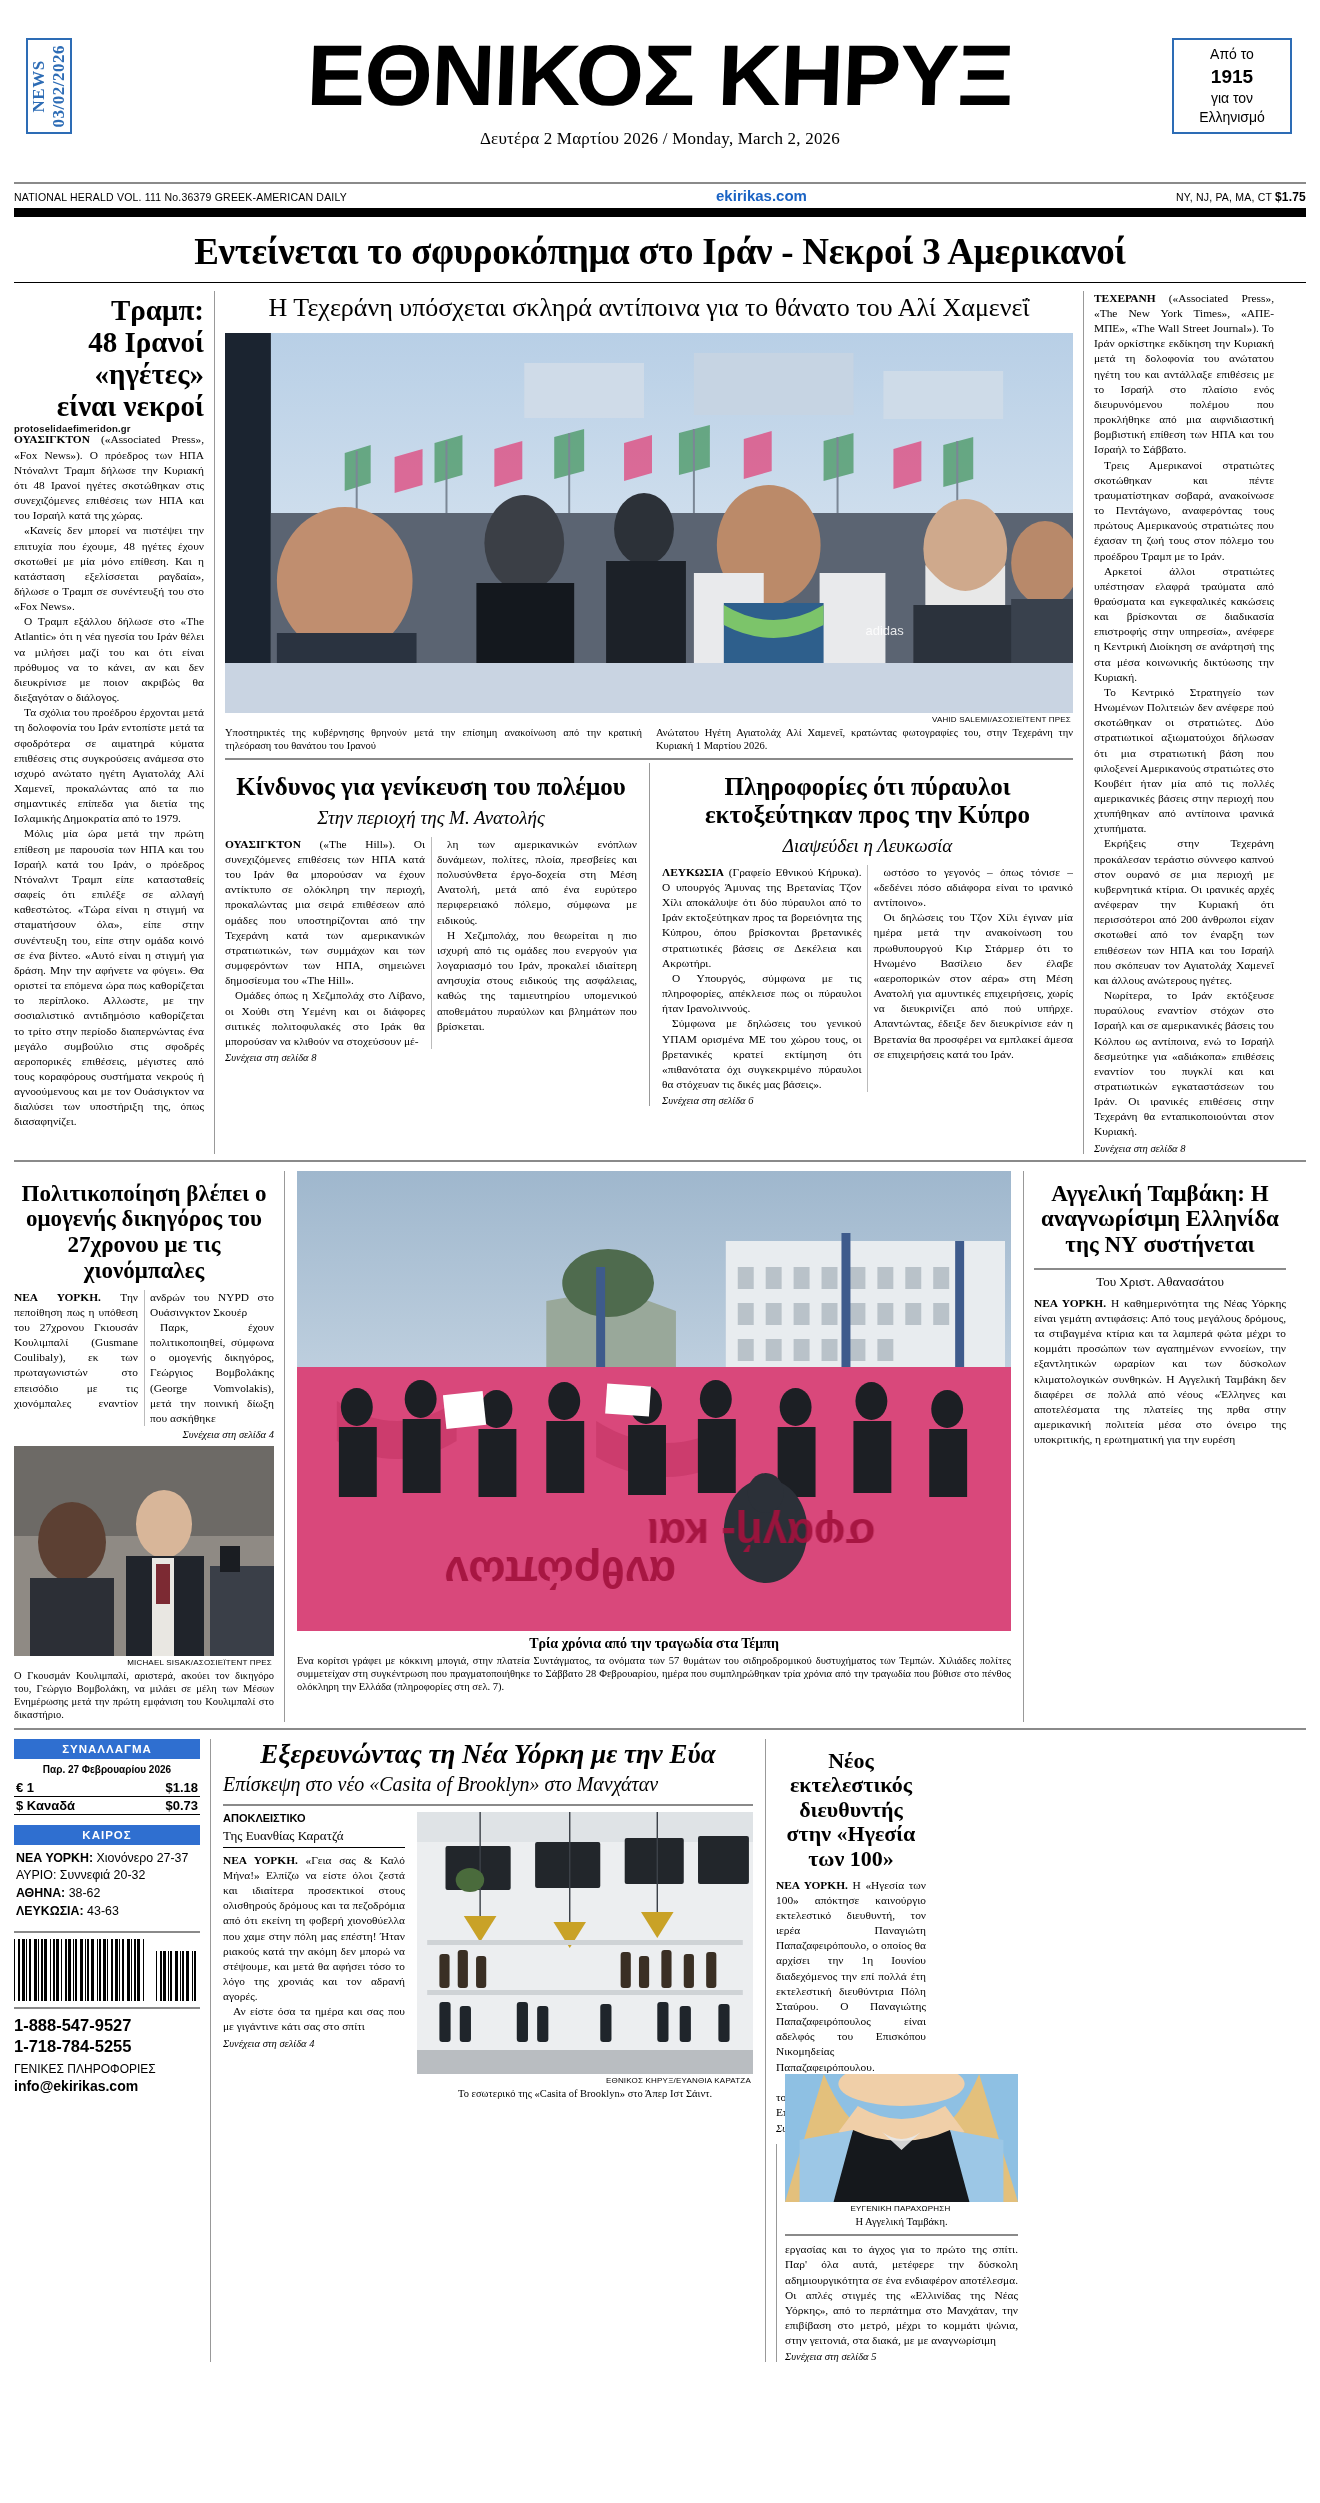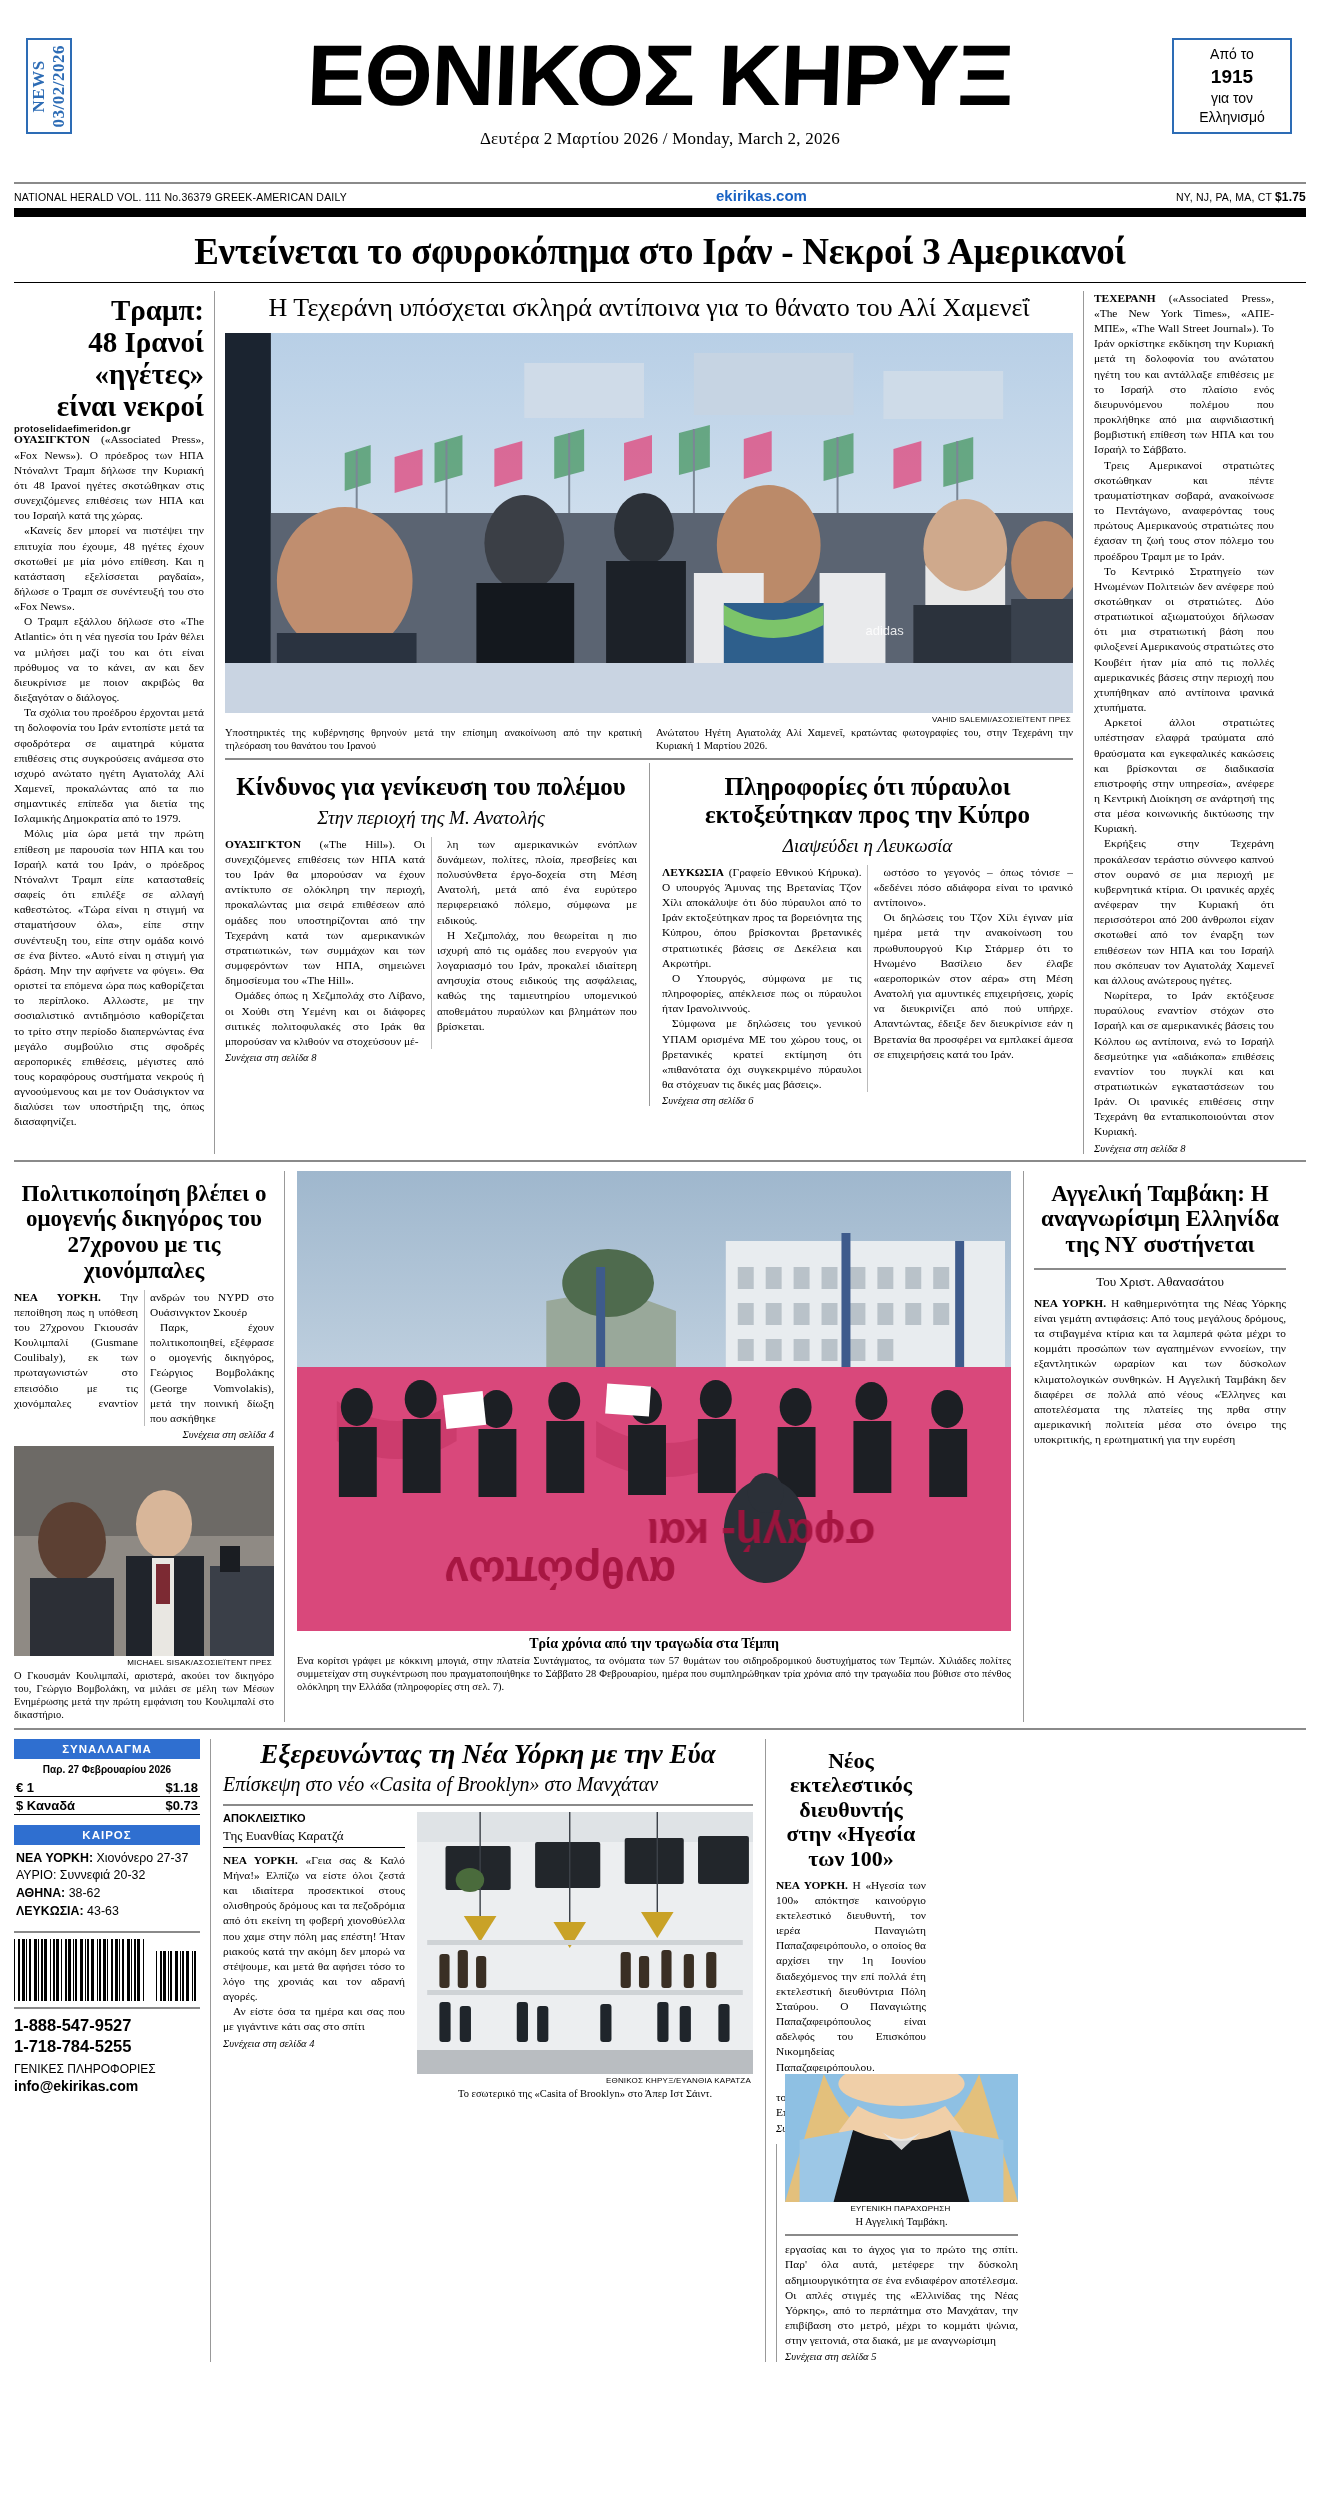--- a/index.html
+++ b/index.html
@@ -274,38 +274,38 @@
             </div>
           <div class="cont">Συνέχεια στη σελίδα 6</div>
         </div>
       </div>
     </div>
 
     <div class="a-right">
       <div class="bt" id="leadRightBody">
           <p class="first"><b>ΤΕΧΕΡΑΝΗ</b> («Associated Press», «The New York Times», «ΑΠΕ-ΜΠΕ», «The Wall Street Journal»). Το Ιράν ορκίστηκε εκδίκηση την Κυριακή μετά τη δολοφονία του ανώτατου ηγέτη του και αντάλλαξε επιθέσεις με το Ισραήλ στο πλαίσιο ενός διευρυνόμενου πολέμου που προκλήθηκε από μια αιφνιδιαστική βομβιστική επίθεση των ΗΠΑ και του Ισραήλ το Σάββατο.</p>
           <p class="">Τρεις Αμερικανοί στρατιώτες σκοτώθηκαν και πέντε τραυματίστηκαν σοβαρά, ανακοίνωσε το Πεντάγωνο, αναφερόντας τους πρώτους Αμερικανούς στρατιώτες που έχασαν τη ζωή τους στον πόλεμο του προέδρου Τραμπ με το Ιράν.</p>
+          <p class="">Αρκετοί άλλοι στρατιώτες υπέστησαν ελαφρά τραύματα από θραύσματα και εγκεφαλικές κακώσεις και βρίσκονται σε διαδικασία επιστροφής στην υπηρεσία», ανέφερε η Κεντρική Διοίκηση σε ανάρτησή της στα μέσα κοινωνικής δικτύωσης την Κυριακή.</p>
           <p class="">Το Κεντρικό Στρατηγείο των Ηνωμένων Πολιτειών δεν ανέφερε πού σκοτώθηκαν οι στρατιώτες. Δύο στρατιωτικοί αξιωματούχοι δήλωσαν ότι μια στρατιωτική βάση που φιλοξενεί Αμερικανούς στρατιώτες στο Κουβέιτ ήταν μία από τις πολλές αμερικανικές βάσεις στην περιοχή που χτυπήθηκαν από αντίποινα ιρανικά χτυπήματα.</p>
-          <p class="">Αρκετοί άλλοι στρατιώτες υπέστησαν ελαφρά τραύματα από θραύσματα και εγκεφαλικές κακώσεις και βρίσκονται σε διαδικασία επιστροφής στην υπηρεσία», ανέφερε η Κεντρική Διοίκηση σε ανάρτησή της στα μέσα κοινωνικής δικτύωσης την Κυριακή.</p>
           <p class="">Εκρήξεις στην Τεχεράνη προκάλεσαν τεράστιο σύννεφο καπνού στον ουρανό σε μια περιοχή με κυβερνητικά κτίρια. Οι ιρανικές αρχές ανέφεραν την Κυριακή ότι περισσότεροι από 200 άνθρωποι είχαν σκοτωθεί από τον έναρξη των επιθέσεων των ΗΠΑ και του Ισραήλ που σκόπευαν τον Αγιατολάχ Χαμενεΐ και άλλους ανώτερους ηγέτες.</p>
           <p class="">Νωρίτερα, το Ιράν εκτόξευσε πυραύλους εναντίον στόχων στο Ισραήλ και σε αμερικανικές βάσεις του Κόλπου ως αντίποινα, ενώ το Ισραήλ δεσμεύτηκε για «αδιάκοπα» επιθέσεις εναντίον του πυγκλί και και στρατιωτικών εγκαταστάσεων του Ιράν. Οι ιρανικές επιθέσεις στην Τεχεράνη θα ενταπικοποιούνται στον Κυριακή.</p>
         </div>
       <div class="cont">Συνέχεια στη σελίδα 8</div>
     </div>
   </div>
 
   <div class="rule-thin" style="margin-top:6px;"></div>
 
   <div style="display:flex; padding-top:6px;">
 
     <div style="width:270px; padding-right:10px;">
       <div class="sec-hl" style="font-size:23px;">Πολιτικοποίηση βλέπει ο ομογενής δικηγόρος του 27χρονου με τις χιονόμπαλες</div>
       <div class="bt colset" style="column-count:2;" id="storyDBody">
           <p class="first"><b>ΝΕΑ ΥΟΡΚΗ.</b> Την πεποίθηση πως η υπόθεση του 27χρονου Γκιουσάν Κουλιμπαλί (Gusmane Coulibaly), εκ των πρωταγωνιστών στο επεισόδιο με τις χιονόμπαλες εναντίον ανδρών του NYPD στο Ουάσινγκτον Σκουέρ</p>
-          <p class="">Παρκ, έχουν πολιτικοποιηθεί, εξέφρασε ο ομογενής δικηγόρος, Γεώργιος Βομβολάκης (George Vomvolakis), μετά την ποινική δίωξη που ασκήθηκε</p>
+          <p class="">Παρκ, έχουν πολιτικοποιηθεί, σύμφωνα ο ομογενής δικηγόρος, Γεώργιος Βομβολάκης (George Vomvolakis), μετά την ποινική δίωξη που ασκήθηκε</p>
         </div>
       <div class="cont" style="text-align:right;">Συνέχεια στη σελίδα 4</div>
       <div class="photo" style="height:210px; margin-top:6px;">
         <svg width="100%" height="210" viewBox="0 0 260 210" preserveAspectRatio="none">
           <rect width="260" height="210" fill="#8f8a84"></rect>
           <rect x="0" y="0" width="260" height="90" fill="#6d6a66"></rect>
           <ellipse cx="58" cy="96" rx="34" ry="40" fill="#5c4033"></ellipse>
           <rect x="16" y="132" width="84" height="78" fill="#2c2f36"></rect>
           <ellipse cx="150" cy="78" rx="28" ry="34" fill="#d8b699"></ellipse>
           <rect x="112" y="110" width="78" height="100" fill="#20242b"></rect>

